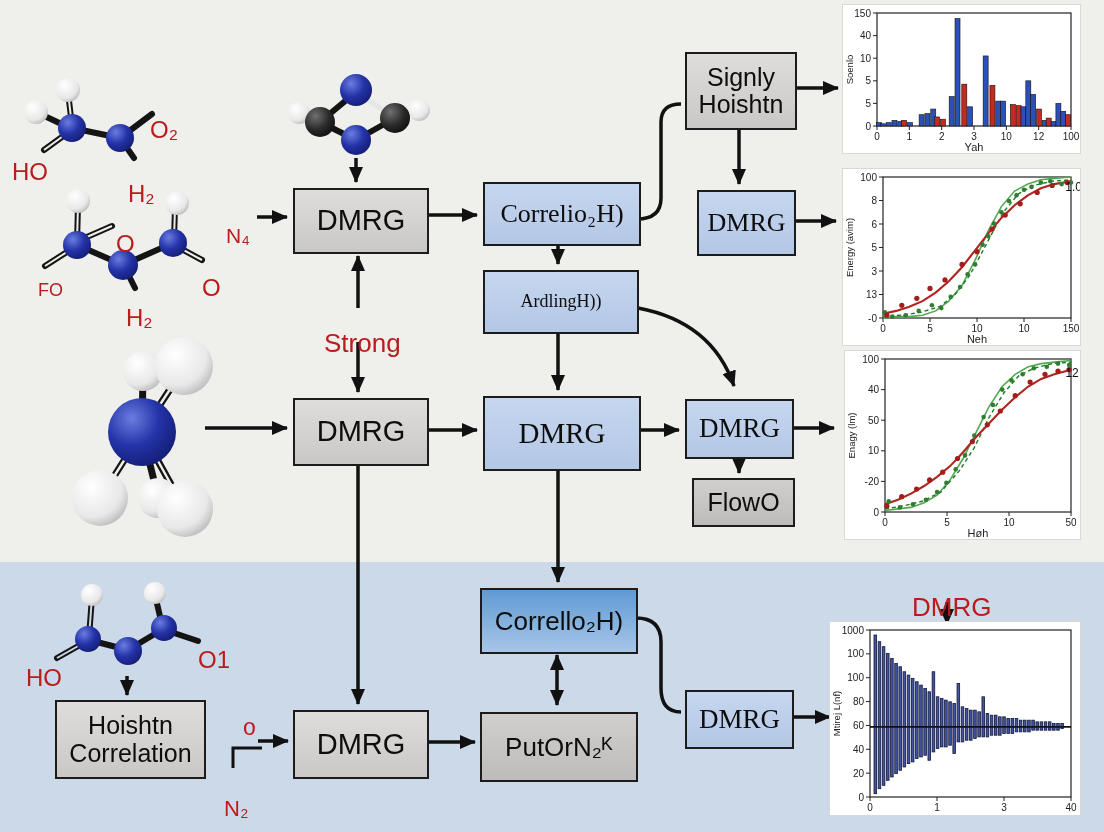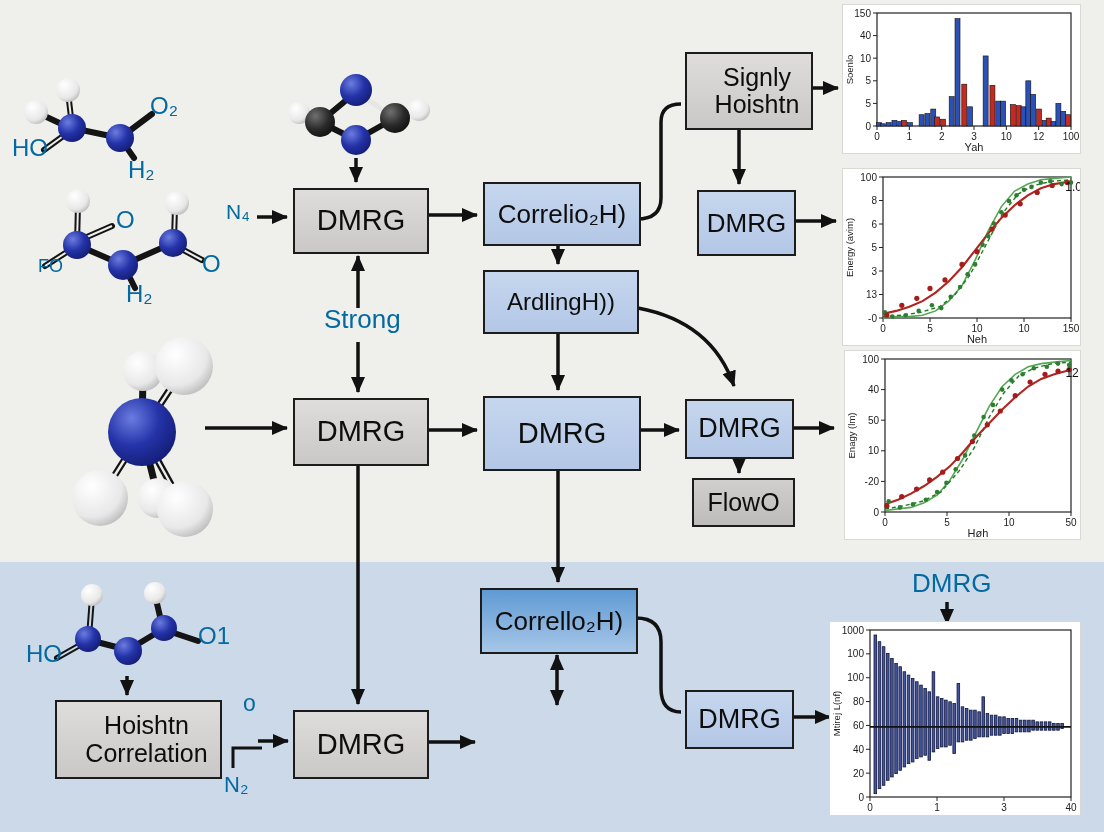--- a/index.html
+++ b/index.html
@@ -5,24 +5,24 @@
   html,body{margin:0;padding:0;background:#888;}
   .canvas{position:relative;width:1104px;height:832px;background:#efefec;overflow:hidden;
           font-family:"Liberation Sans",sans-serif;color:#111;}
   .band{position:absolute;left:0;top:562px;width:1104px;height:270px;background:#ccd9e8;}
   .title{position:absolute;left:50px;top:8px;width:580px;text-align:center;
          font-size:27px;line-height:32px;color:#161616;letter-spacing:0.2px;}
   .box{position:absolute;display:flex;align-items:center;justify-content:center;
        border:2.5px solid #1c1c1c;text-align:center;line-height:1.1;color:#0d0d0d;z-index:3;}
   .gray{background:linear-gradient(180deg,#dedddb,#c9c8c6);}
   .gray2{background:linear-gradient(180deg,#d0cfcd,#bdbcba);}
-  .blue{background:linear-gradient(180deg,#c6d6ee,#b3c7e6);}
+  .blue{background:linear-gradient(180deg,#c6d6ee,#b3c7e6);font-family:Liberation Serif, serif;}
   .blue2{background:linear-gradient(180deg,#5f9ad3,#a7c6e8);}
-  .two{flex-direction:column;padding-left:16px;}
-  .lbl{position:absolute;z-index:3;color:#0369a1;white-space:nowrap;}
+  .two{flex-direction:column;}
+  .lbl{position:absolute;z-index:3;color:#b91c1c;white-space:nowrap;margin-top:24px;}
   svg.overlay{position:absolute;left:0;top:0;z-index:2;}
   svg.chart{position:absolute;z-index:4;background:#fff;box-shadow:0 0 0 1px #d8d8d4;}
   svg text{font-family:"Liberation Sans",sans-serif;}
 </style>
 </head>
 <body>
 
 <div class="canvas">
 
   <div class="band"></div>
@@ -186,27 +186,28 @@
   </svg>
 
 
   <div class="box gray" style="left:293px;top:188px;width:132px;height:62px;font-size:29px">DMRG</div>
   <div class="box blue" style="left:483px;top:182px;width:154px;height:60px;font-size:26px">Correlio₂H)</div>
   <div class="box gray two" style="left:685px;top:52px;width:108px;height:74px;font-size:25px">
     <span>Signly</span>
     <span>Hoishtn</span>
   </div>
   <div class="box blue" style="left:697px;top:190px;width:95px;height:62px;font-size:26px">DMRG</div>
-  <div class="box blue" style="left:483px;top:270px;width:152px;height:60px;font-size:24px">ArdlingH))</div>
+  <div class="box blue" style="left:483px;top:270px;width:152px;height:60px;font-size:18px">ArdlingH))</div>
   <div class="box gray" style="left:293px;top:398px;width:132px;height:64px;font-size:29px">DMRG</div>
   <div class="box blue" style="left:483px;top:396px;width:154px;height:71px;font-size:29px">DMRG</div>
   <div class="box blue" style="left:685px;top:399px;width:105px;height:56px;font-size:27px">DMRG</div>
   <div class="box blue2" style="left:480px;top:588px;width:154px;height:62px;font-size:26px">Corrello₂H)</div>
   <div class="box gray2" style="left:692px;top:478px;width:99px;height:45px;font-size:25px">FlowO</div>
   <div class="box gray" style="left:293px;top:710px;width:132px;height:65px;font-size:29px">DMRG</div>
+  <div class="box gray2" style="left:480px;top:712px;width:154px;height:66px;font-size:26px">PutOrN₂ᴷ</div>
   <div class="box blue" style="left:685px;top:690px;width:105px;height:55px;font-size:27px">DMRG</div>
   <div class="box gray two" style="left:55px;top:700px;width:147px;height:75px;font-size:25px">
     <span>Hoishtn</span>
     <span>Correlation</span>
   </div>
 
   <div class="lbl" style="left:226px;top:200px;font-size:21px">N₄</div>
   <div class="lbl" style="left:324px;top:304px;font-size:26px">Strong</div>
   <div class="lbl" style="left:243px;top:690px;font-size:23px">o</div>
   <div class="lbl" style="left:224px;top:772px;font-size:22px">N₂</div>

